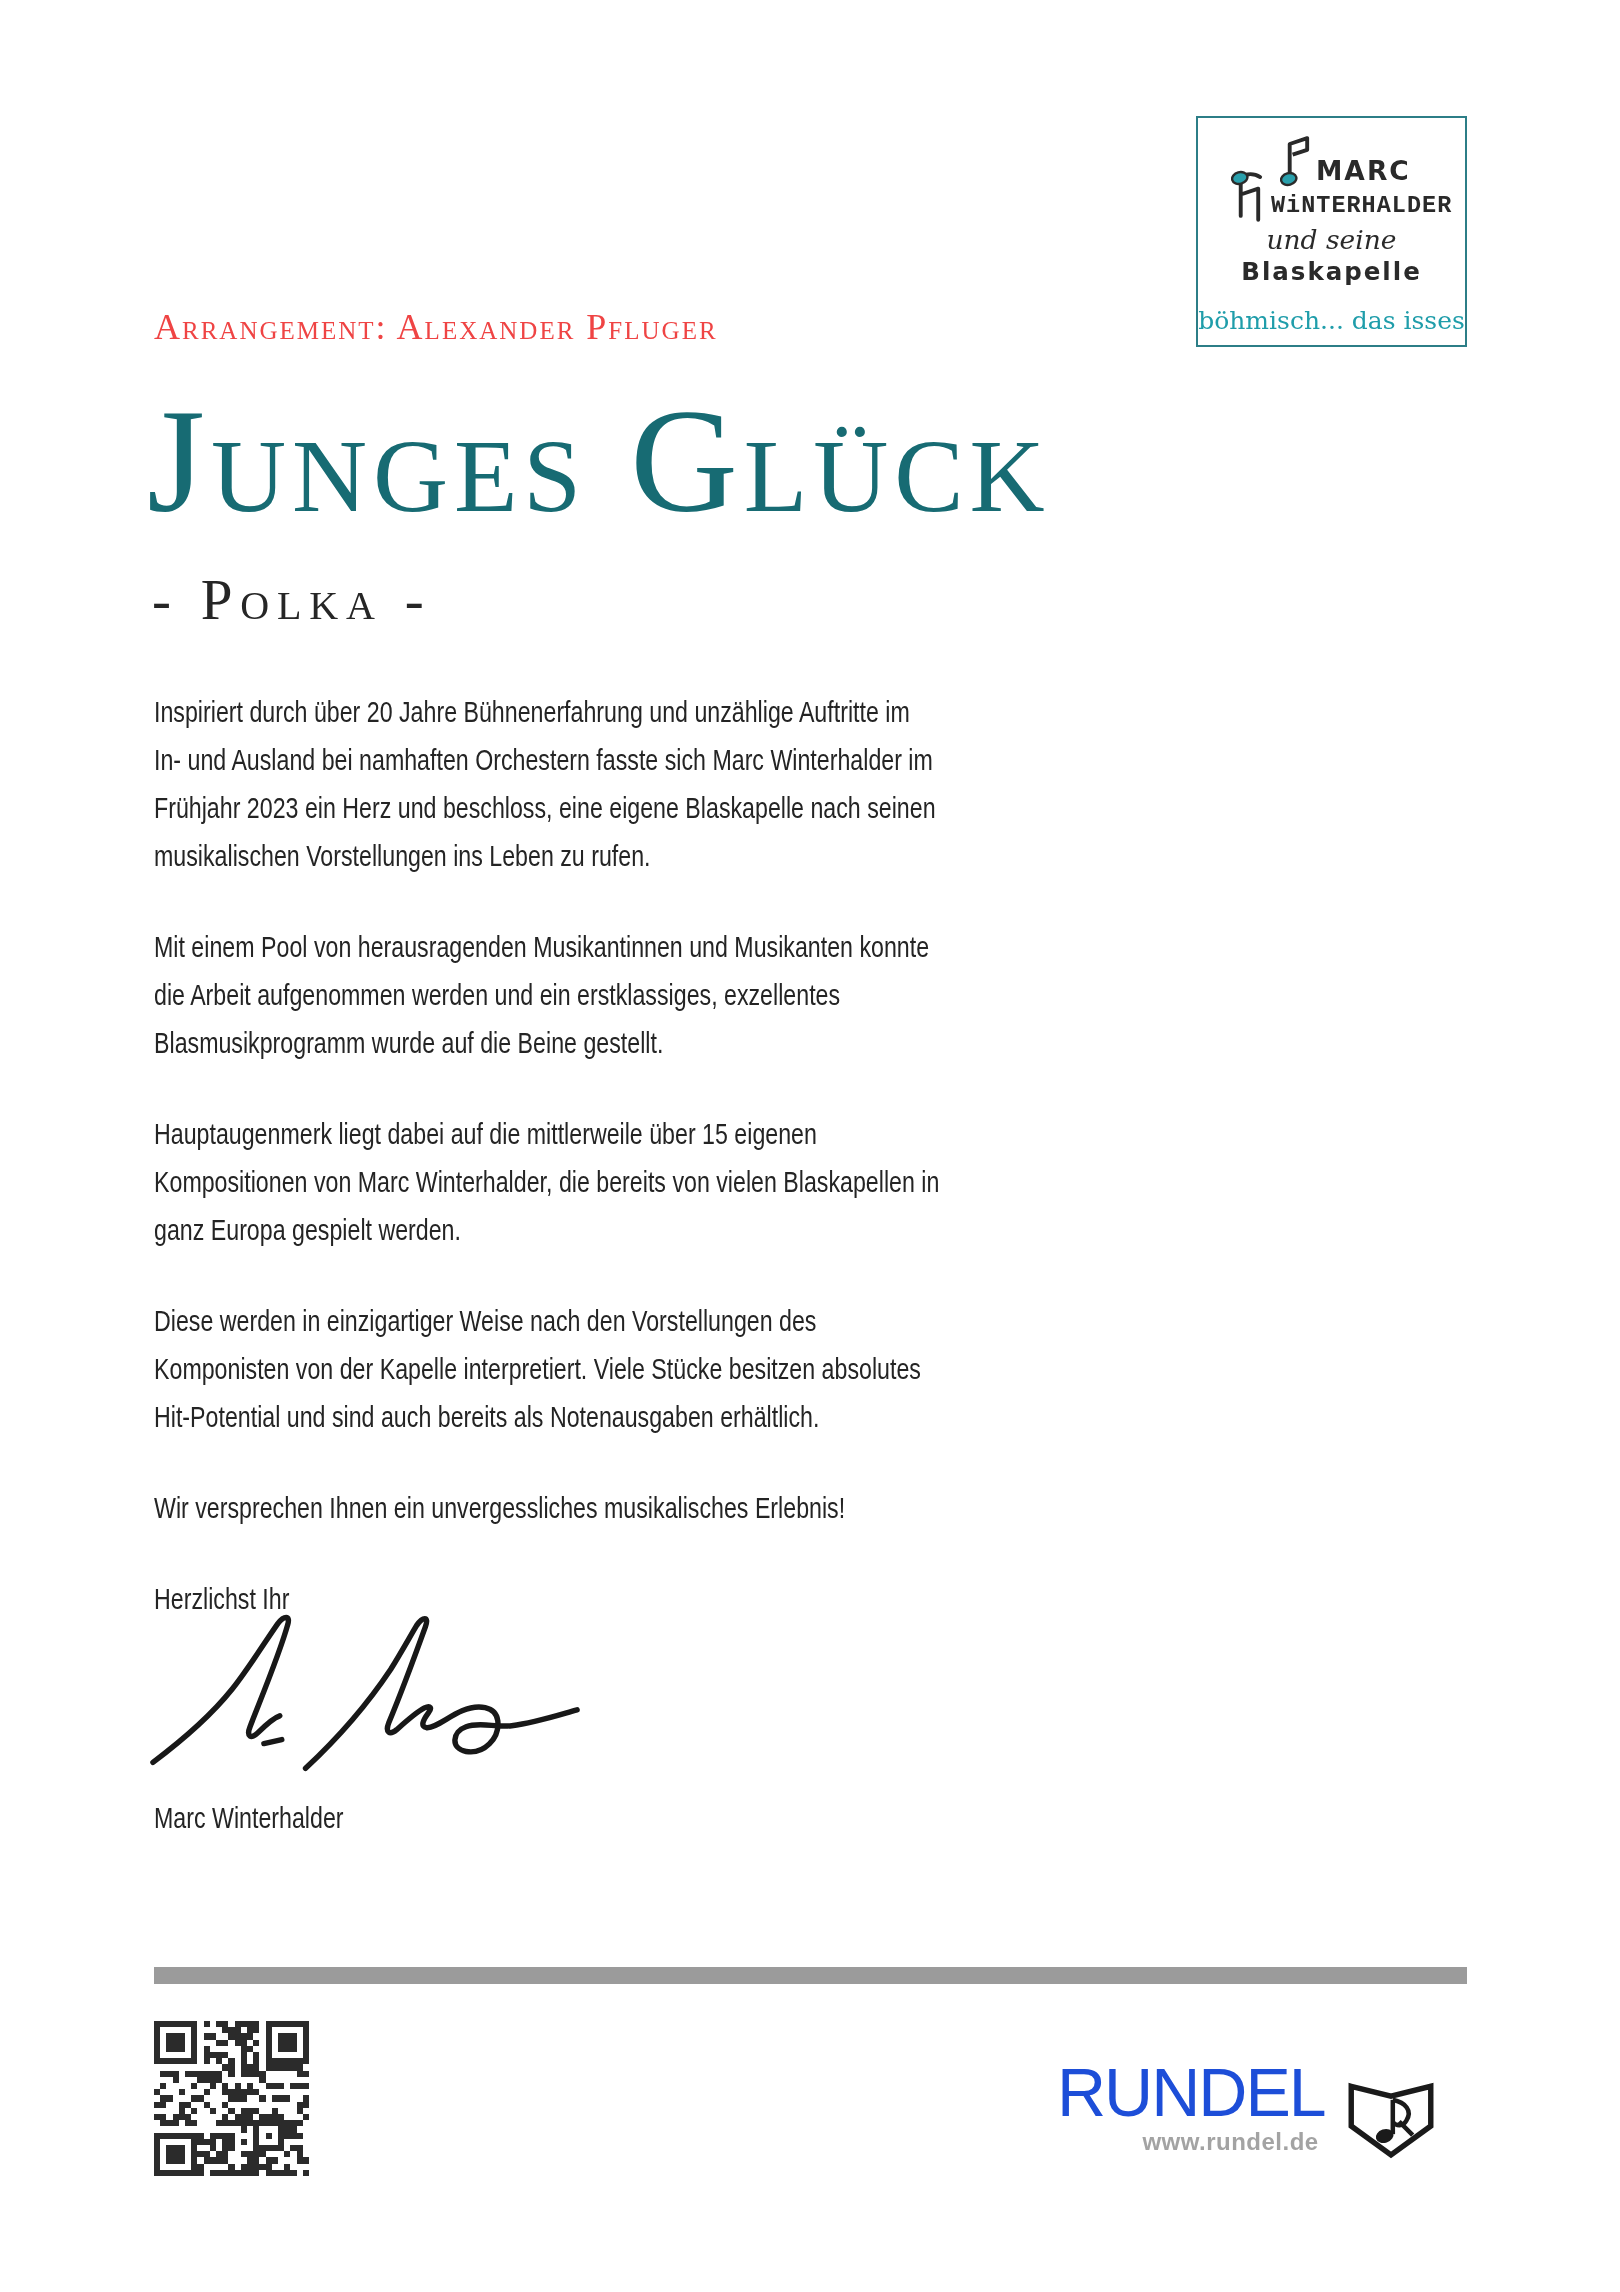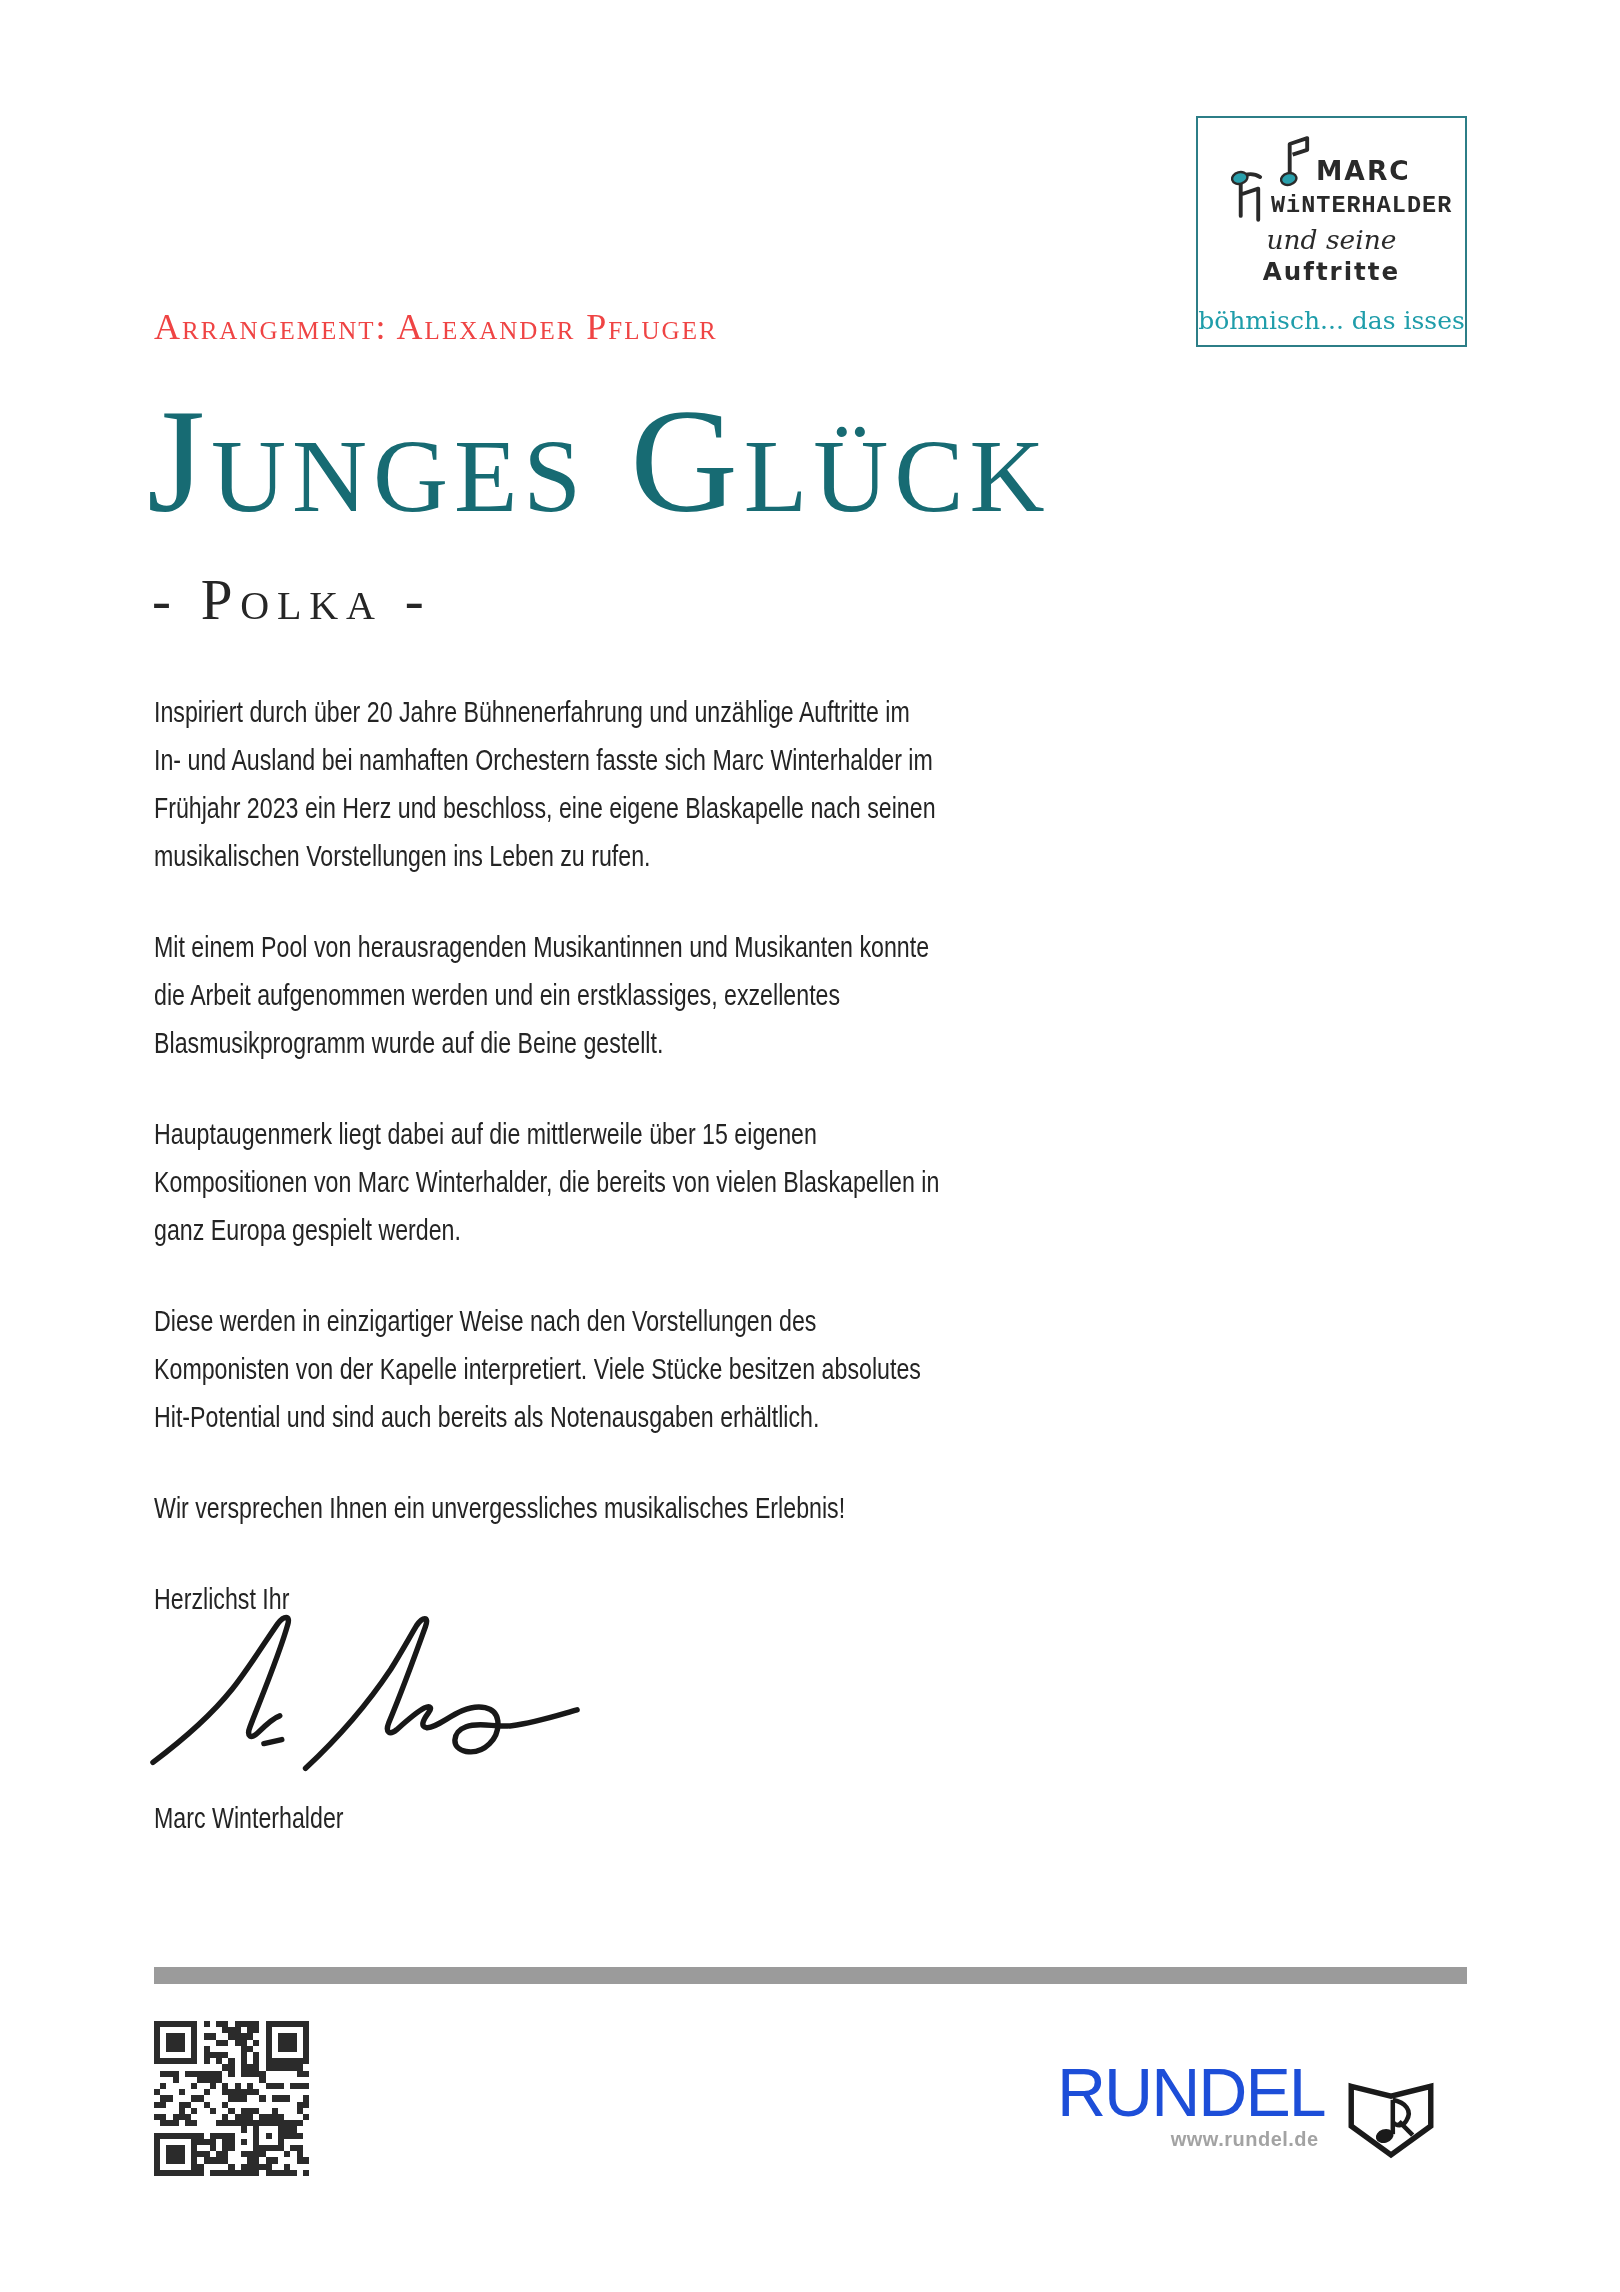--- a/index.html
+++ b/index.html
@@ -93,21 +93,21 @@
     display:flex;align-items:flex-start;
   }
   .pub-text{display:flex;flex-direction:column;align-items:center;}
   .pub-name{
     font-family:"Liberation Sans", sans-serif;font-weight:400;
     font-size:68px;line-height:0.95;letter-spacing:-2px;color:#1d4ed8;
     white-space:nowrap;
   }
   .pub-site{
     font-family:"Liberation Sans", sans-serif;font-weight:700;
-    font-size:20px;color:#a3a3a3;margin-top:3.9px;letter-spacing:0.5px;
+    font-size:24px;color:#a3a3a3;margin-top:3.9px;letter-spacing:0.5px;
     align-self:flex-end;margin-right:5.9px;margin-left:46px;
   }
   .pub-mark{margin-left:19.6px;margin-top:9.8px;}
 </style>
 </head>
 <body>
 
 <div class="page">
 
   <div class="logo-box">
@@ -116,21 +116,21 @@
         <path d="M10,44 L10,8 L28,2 L28,14 L13,19" fill="none" stroke="#2a2a2a" stroke-width="4" stroke-linejoin="round"></path>
         <ellipse cx="9" cy="44" rx="8" ry="6" fill="#2aa0ac" stroke="#2a2a2a" stroke-width="2.5" transform="rotate(-15 9 44)"></ellipse>
       </svg>
       <svg class="lb-note2" width="35" height="61" viewBox="0 0 36 62">
         <path d="M10,12 L10,52 M10,12 C16,8 24,8 30,12 M10,30 L28,24 M28,24 L28,56" fill="none" stroke="#2a2a2a" stroke-width="4" stroke-linecap="round"></path>
         <ellipse cx="9" cy="13" rx="8" ry="6" fill="#2aa0ac" stroke="#2a2a2a" stroke-width="2.5" transform="rotate(-15 9 13)"></ellipse>
       </svg>
       <div class="lb-marc">MARC</div>
       <div class="lb-winterhalder">WiNTERHALDER</div>
       <div class="lb-undseine">und seine</div>
-      <div class="lb-musikanten">Auftritte</div>
+      <div class="lb-musikanten">Blaskapelle</div>
       <div class="lb-tagline">böhmisch... das isses</div>
     </div>
   </div>
 
   <div class="credit2">Arrangement: Alexander Pfluger</div>
 
   <div class="title">Junges Glück</div>
   <div class="subtitle">- Polka -</div>
 
   <div class="body-text">

